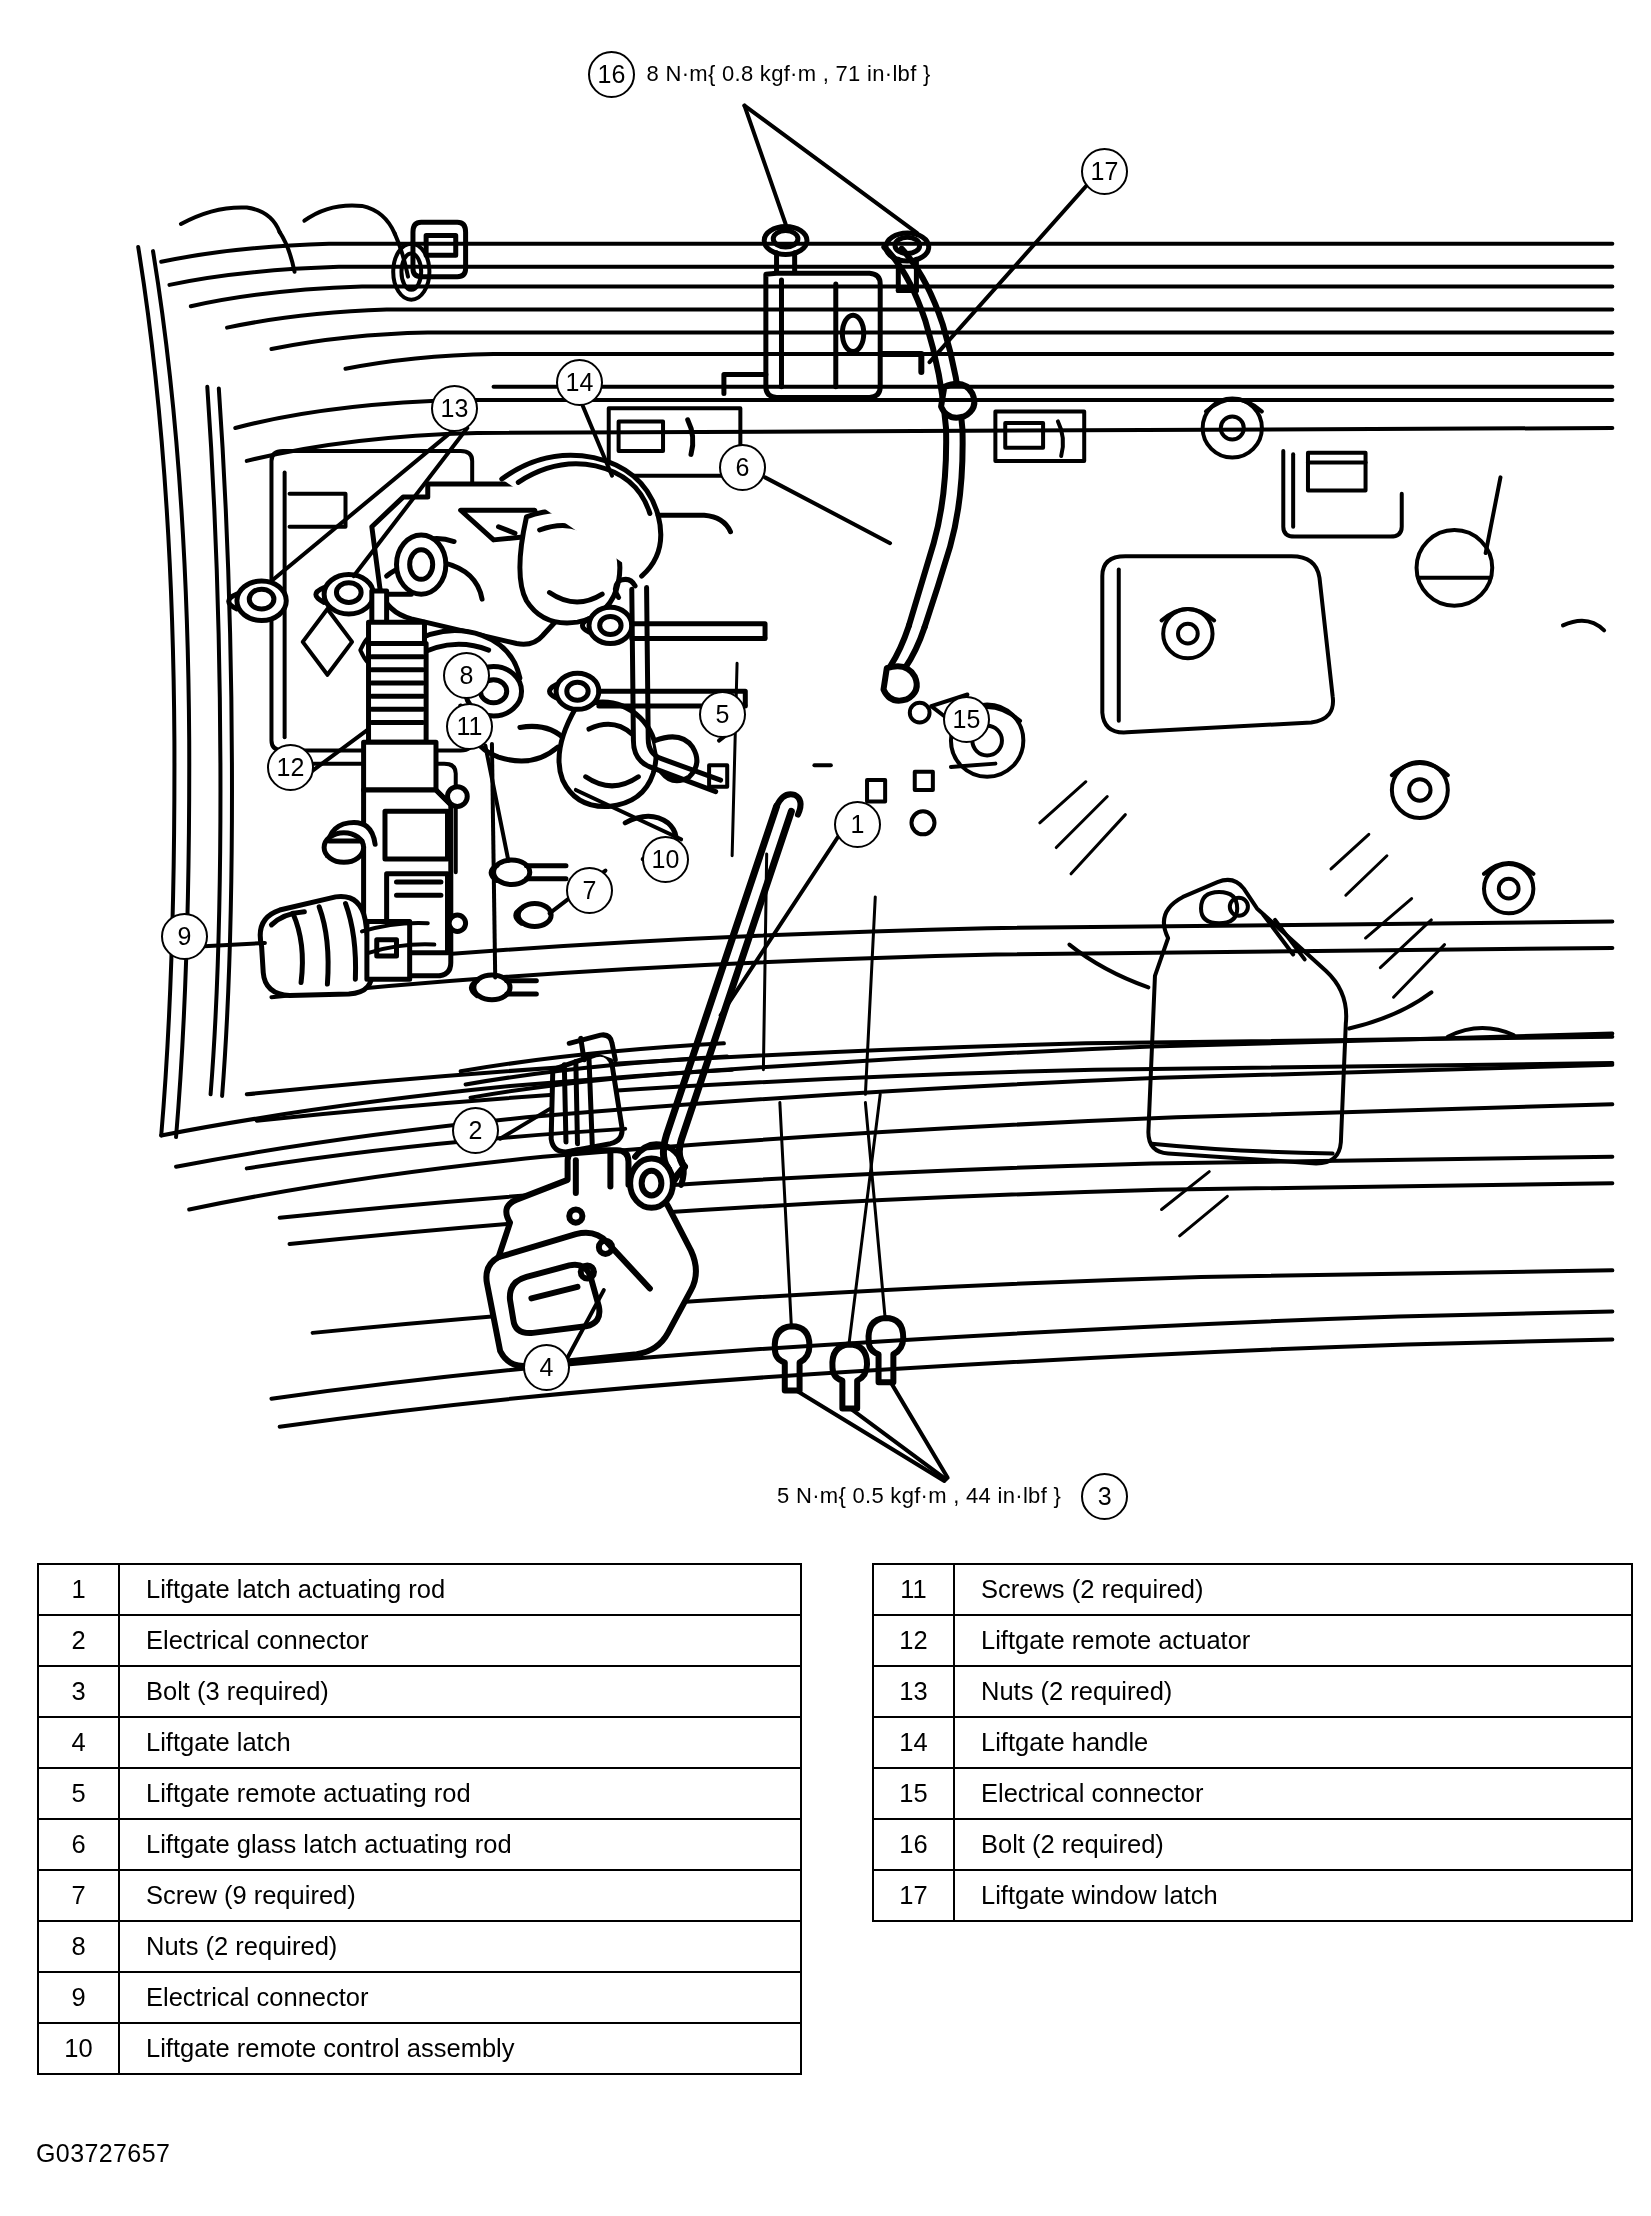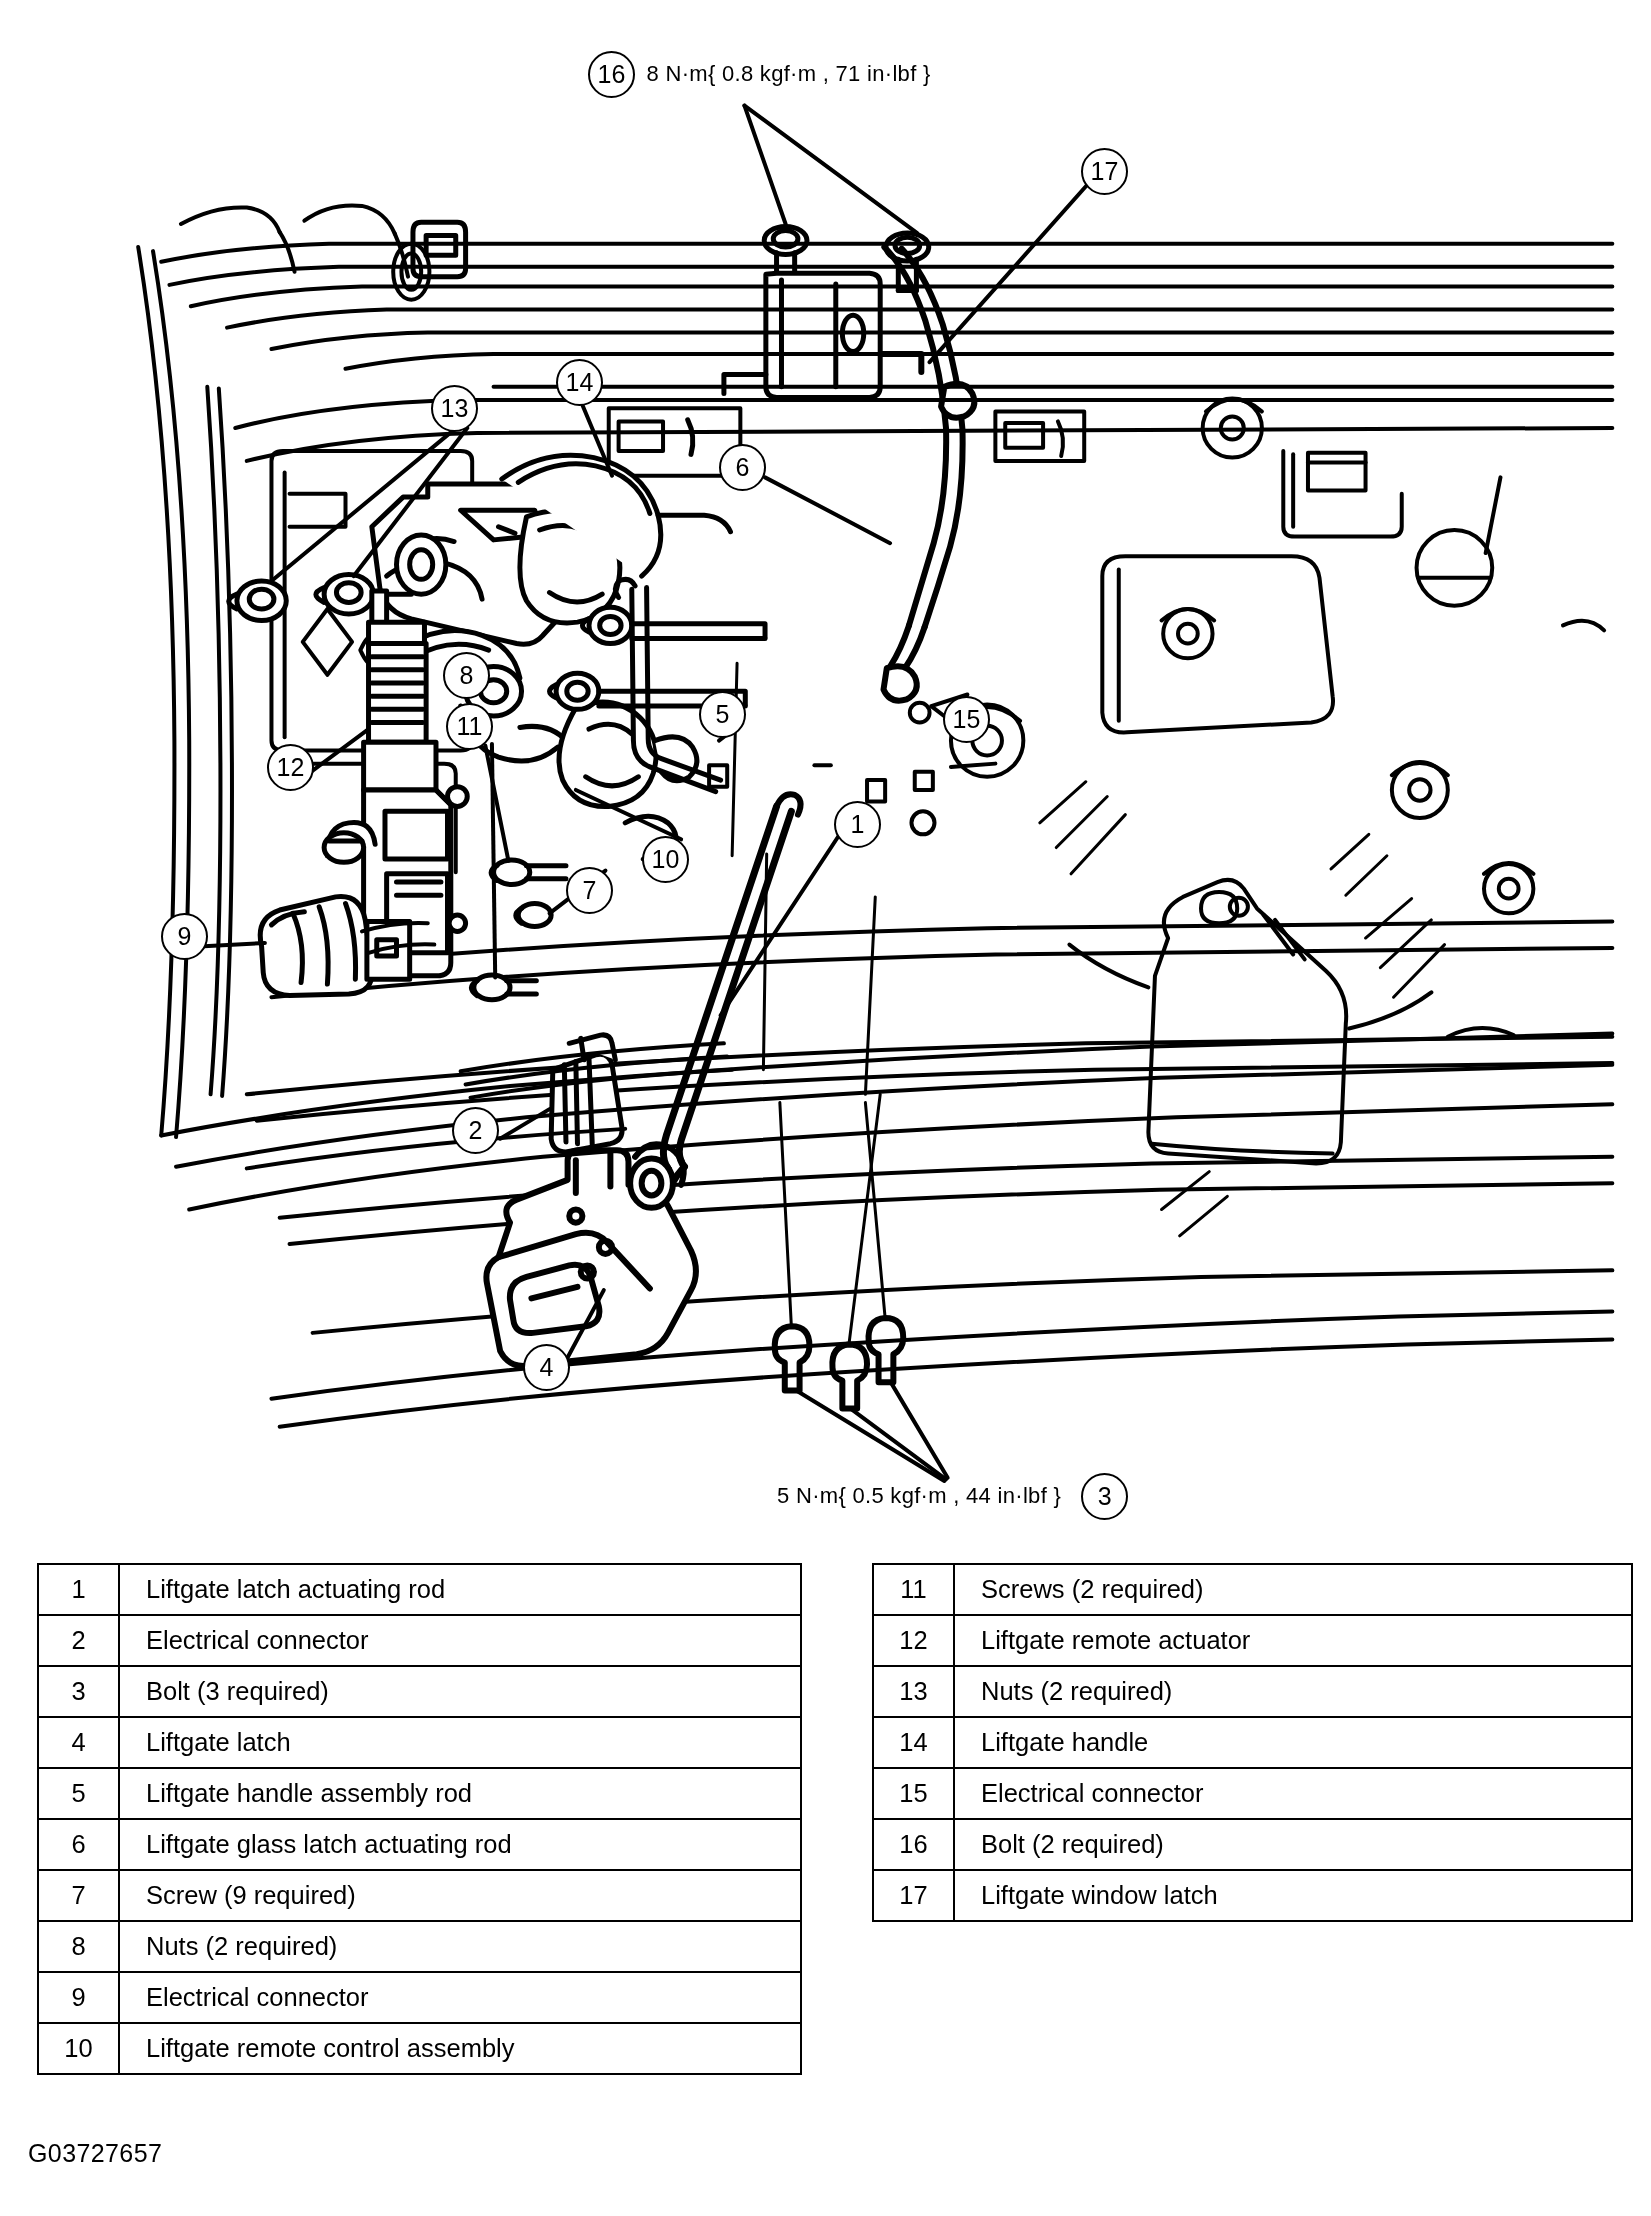--- a/index.html
+++ b/index.html
@@ -493,21 +493,21 @@
           <tr>
             <td class="num">3</td>
             <td class="desc">Bolt (3 required)</td>
           </tr>
           <tr>
             <td class="num">4</td>
             <td class="desc">Liftgate latch</td>
           </tr>
           <tr>
             <td class="num">5</td>
-            <td class="desc">Liftgate handle assembly rod</td>
+            <td class="desc">Liftgate remote actuating rod</td>
           </tr>
           <tr>
             <td class="num">6</td>
             <td class="desc">Liftgate glass latch actuating rod</td>
           </tr>
           <tr>
             <td class="num">7</td>
             <td class="desc">Screw (9 required)</td>
           </tr>
           <tr>
@@ -554,16 +554,16 @@
             <td class="desc">Bolt (2 required)</td>
           </tr>
           <tr>
             <td class="num">17</td>
             <td class="desc">Liftgate window latch</td>
           </tr>
         </tbody>
     </table>
   </div>
 
-  <div class="figcode" style="left:28px;top:2139px;">G03727657</div>
+  <div class="figcode" style="left:36px;top:2139px;">G03727657</div>
 
 </div>
 
 
 </body></html>

